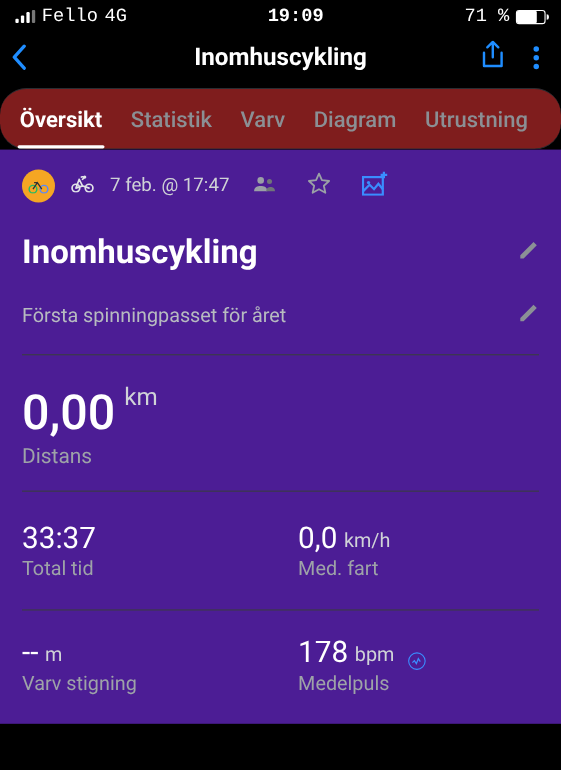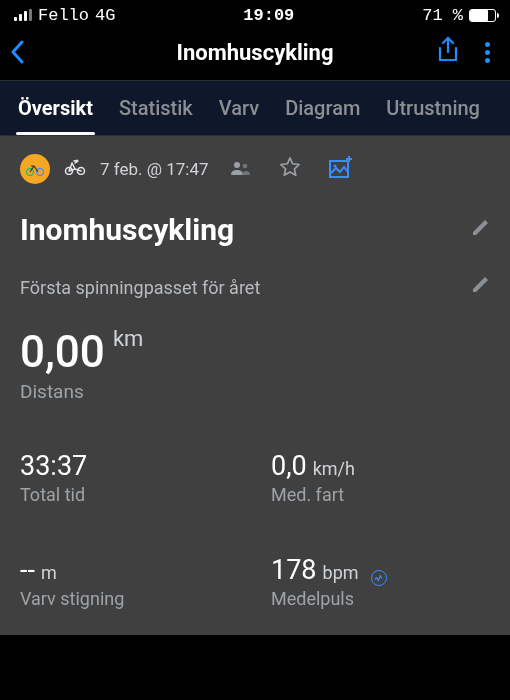--- a/index.html
+++ b/index.html
@@ -62,49 +62,50 @@
   .share-icon { color:#1f8dff; }
   .more-dots { display:flex; flex-direction:column; gap:3px; }
   .more-dots span { width:5px; height:5px; border-radius:50%; background:#1f8dff; }
 
   
   .tabs {
     display:flex; gap:26px; padding: 16px 18px; font-size:20px; color:#8b8f94;
     position:relative; height:56px; align-items:center;
     border-top:1px solid #2a2d32;
     border-bottom:1px solid #2a2d32;
-    background:#0f172a;
+    background:#7f1d1d;
+    border-radius:24px;
   }
   .tab { position:relative; font-weight:500; }
   .tab.active { color:#fff; font-weight:700;}
   .tab.active::after {
     content:""; position:absolute; left:-2px; right:-2px; bottom:-15px; height:3px;
     background:#fff; border-radius:2px;
   }
 
   
-  .content { background:#404040; padding: 18px 20px 0 20px; }
+  .content { background:#4c1d95; padding: 18px 20px 0 20px; }
 
   
   .meta-row { display:flex; align-items:center; gap:14px; color:#cfd2d6; font-size:17px; margin-bottom:28px;}
   .avatar-circle {
     width:30px; height:30px; border-radius:50%; background:#f5a623;
     display:flex; align-items:center; justify-content:center;
   }
   .meta-icons { display:flex; align-items:center; gap:28px; margin-left:6px; }
   .star { color:#9aa0a6; }
   .add-photo { color:#3a8dff; }
 
   
   .title-row { display:flex; align-items:center; margin-bottom:28px; }
   .title-row h1 { font-size:30px; font-weight:700; }
   .edit-pencil { margin-left:auto; color:#8b9096; }
 
   
-  .desc-row { display:flex; align-items:center; color:#b7bbc0; font-size:18px;}
+  .desc-row { display:flex; align-items:center; margin-bottom:22px; color:#b7bbc0; font-size:18px;}
   .desc-row .edit-pencil { margin-left:auto; }
 
   .divider { height:1px; background:#3a3d42; margin: 0 0 26px 0; }
 
   
   .big-stat { margin-bottom:20px;}
   .big-stat .value { font-size:44px; font-weight:500; display:flex; align-items:flex-start; gap:8px;}
   .big-stat .unit { font-size:22px; color:#d0d3d7; margin-bottom:8px; font-weight:400;}
   .big-stat .label { font-size:19px; color:#9ea3a8; margin-top:2px;}
 

